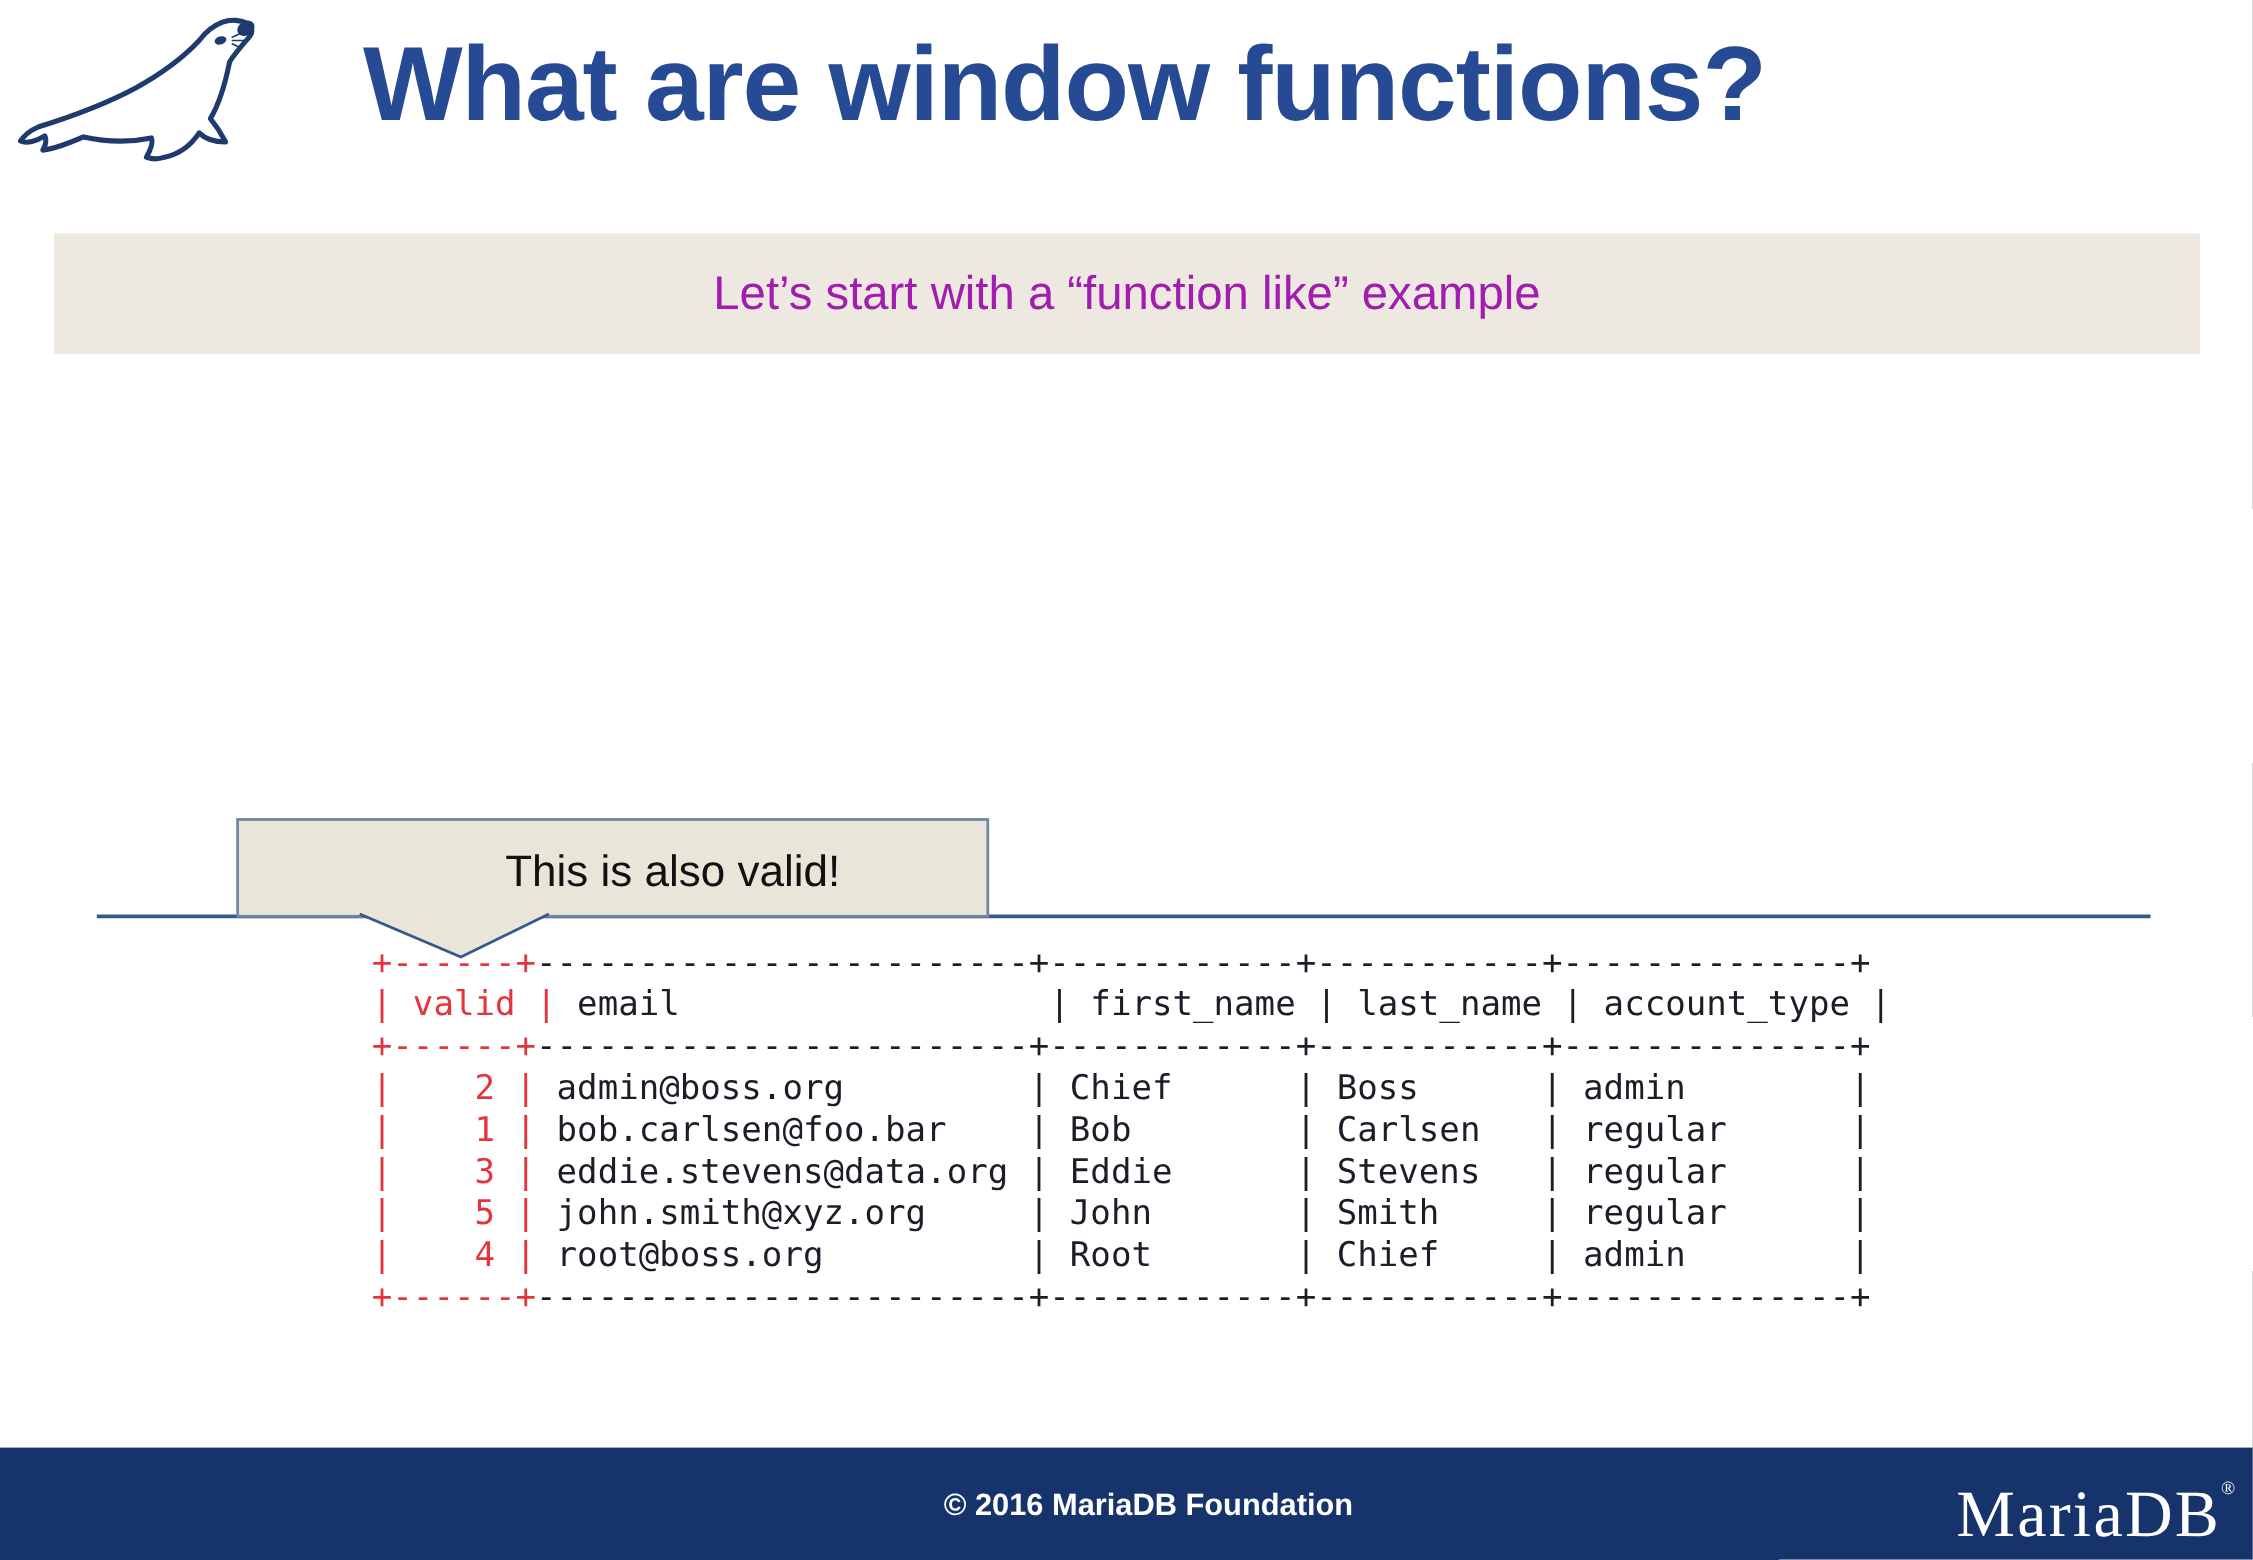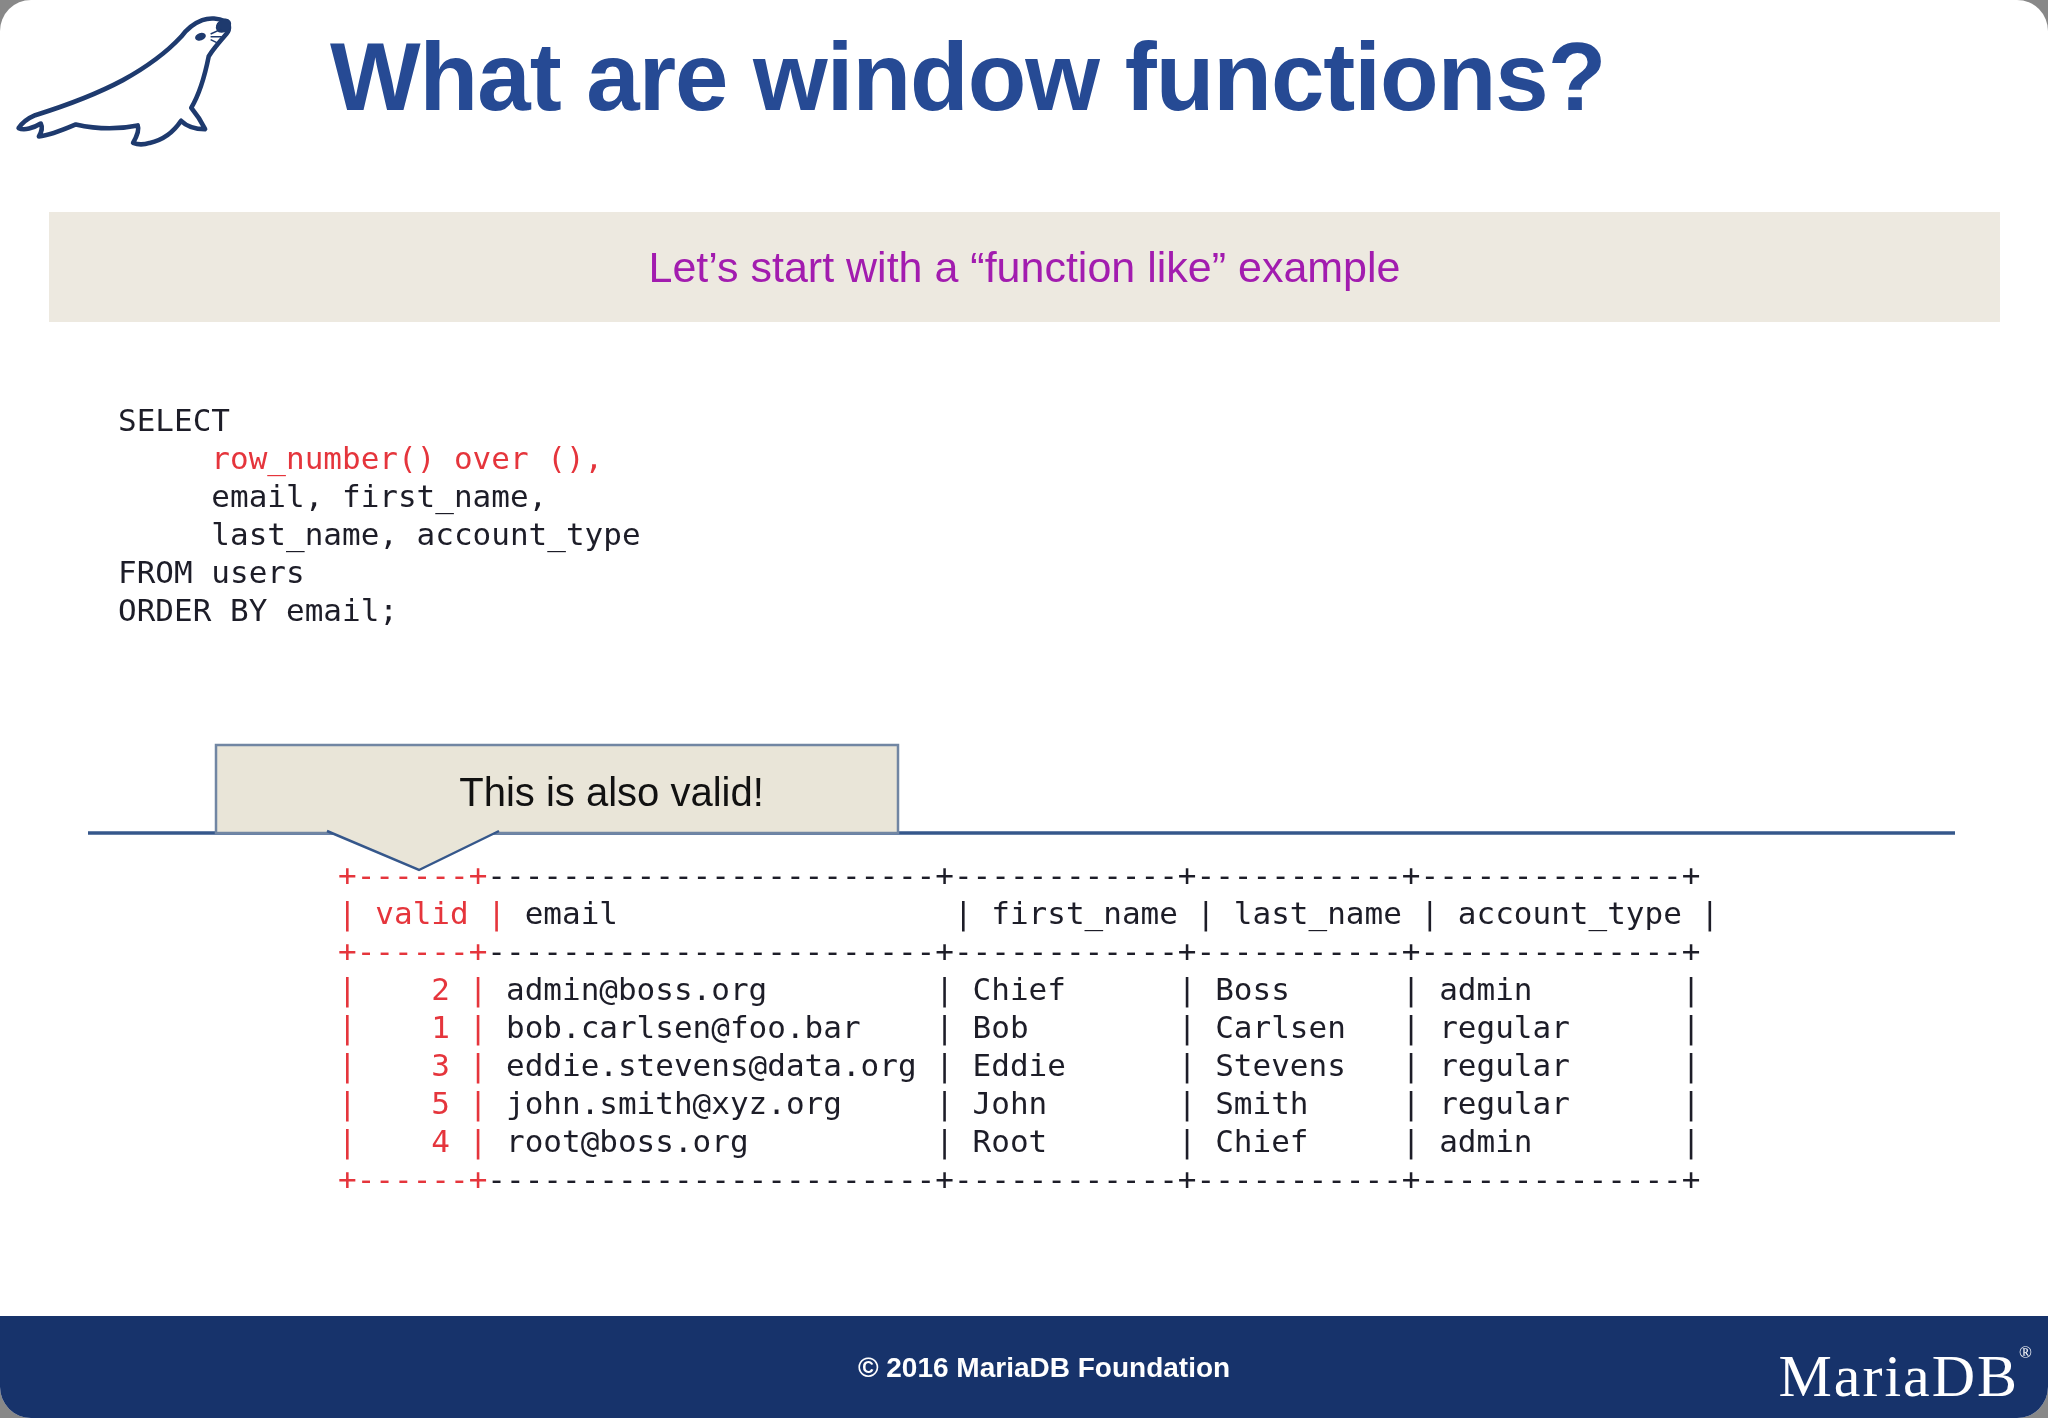--- a/index.html
+++ b/index.html
@@ -10,21 +10,21 @@
     --callout-bg:#e9e5d8;
     --callout-border:#7186a3;
     --rule:#35578b;
     --footer-bg:#17336b;
     --footer-text:#ffffff;
     --seal:#1e3a6e;
   }
   html,body{margin:0;padding:0;background:#888;}
   .slide{
     position:relative;width:2048px;height:1418px;background:#ffffff;
-    overflow:hidden;font-family:"Liberation Sans",sans-serif;border-radius:31px;
+    overflow:hidden;font-family:"Liberation Sans",sans-serif;
   }
   .seal{position:absolute;left:14px;top:6px;width:240px;height:152px;}
   .title{
     position:absolute;left:330px;top:22px;margin:0;
     font-size:96px;font-weight:600;letter-spacing:-1px;color:var(--navy);
     white-space:nowrap;
   }
   .banner{
     position:absolute;left:49px;top:212px;width:1951px;height:110px;
     background:var(--banner-bg);display:flex;align-items:center;justify-content:center;
@@ -94,27 +94,20 @@
       <path d="M213,34 l10,5"></path>
     </g>
   </svg>
 
   <h1 class="title">What are window functions?</h1>
 
   <div class="banner">
     <span>Let’s start with a “function like” example</span>
   </div>
 
-  <pre class="code" id="sql-pre"><span>SELECT</span>
-<span>     </span><span class="r">row_number() over (),</span>
-<span>     email, first_name,</span>
-<span>     last_name, account_type</span>
-<span>FROM users</span>
-<span>ORDER BY email;</span>
-</pre>
 
   <svg class="deco" viewBox="0 0 2048 1418" aria-hidden="true">
     <line x1="88" y1="833" x2="1955" y2="833" style="stroke:var(--rule)" stroke-width="3.5"></line>
     <rect x="216" y="745" width="682" height="88" style="fill:var(--callout-bg);stroke:var(--callout-border)" stroke-width="2.5"></rect>
     <path d="M327,831 L419,870 L499,831" style="fill:var(--callout-bg);stroke:var(--rule)" stroke-width="2.5"></path>
   </svg>
 
   <div class="callout-text">This is also valid!</div>
 
   <pre class="result" id="result-pre"><span class="r">+------+</span><span>------------------------+------------+-----------+--------------+</span>

